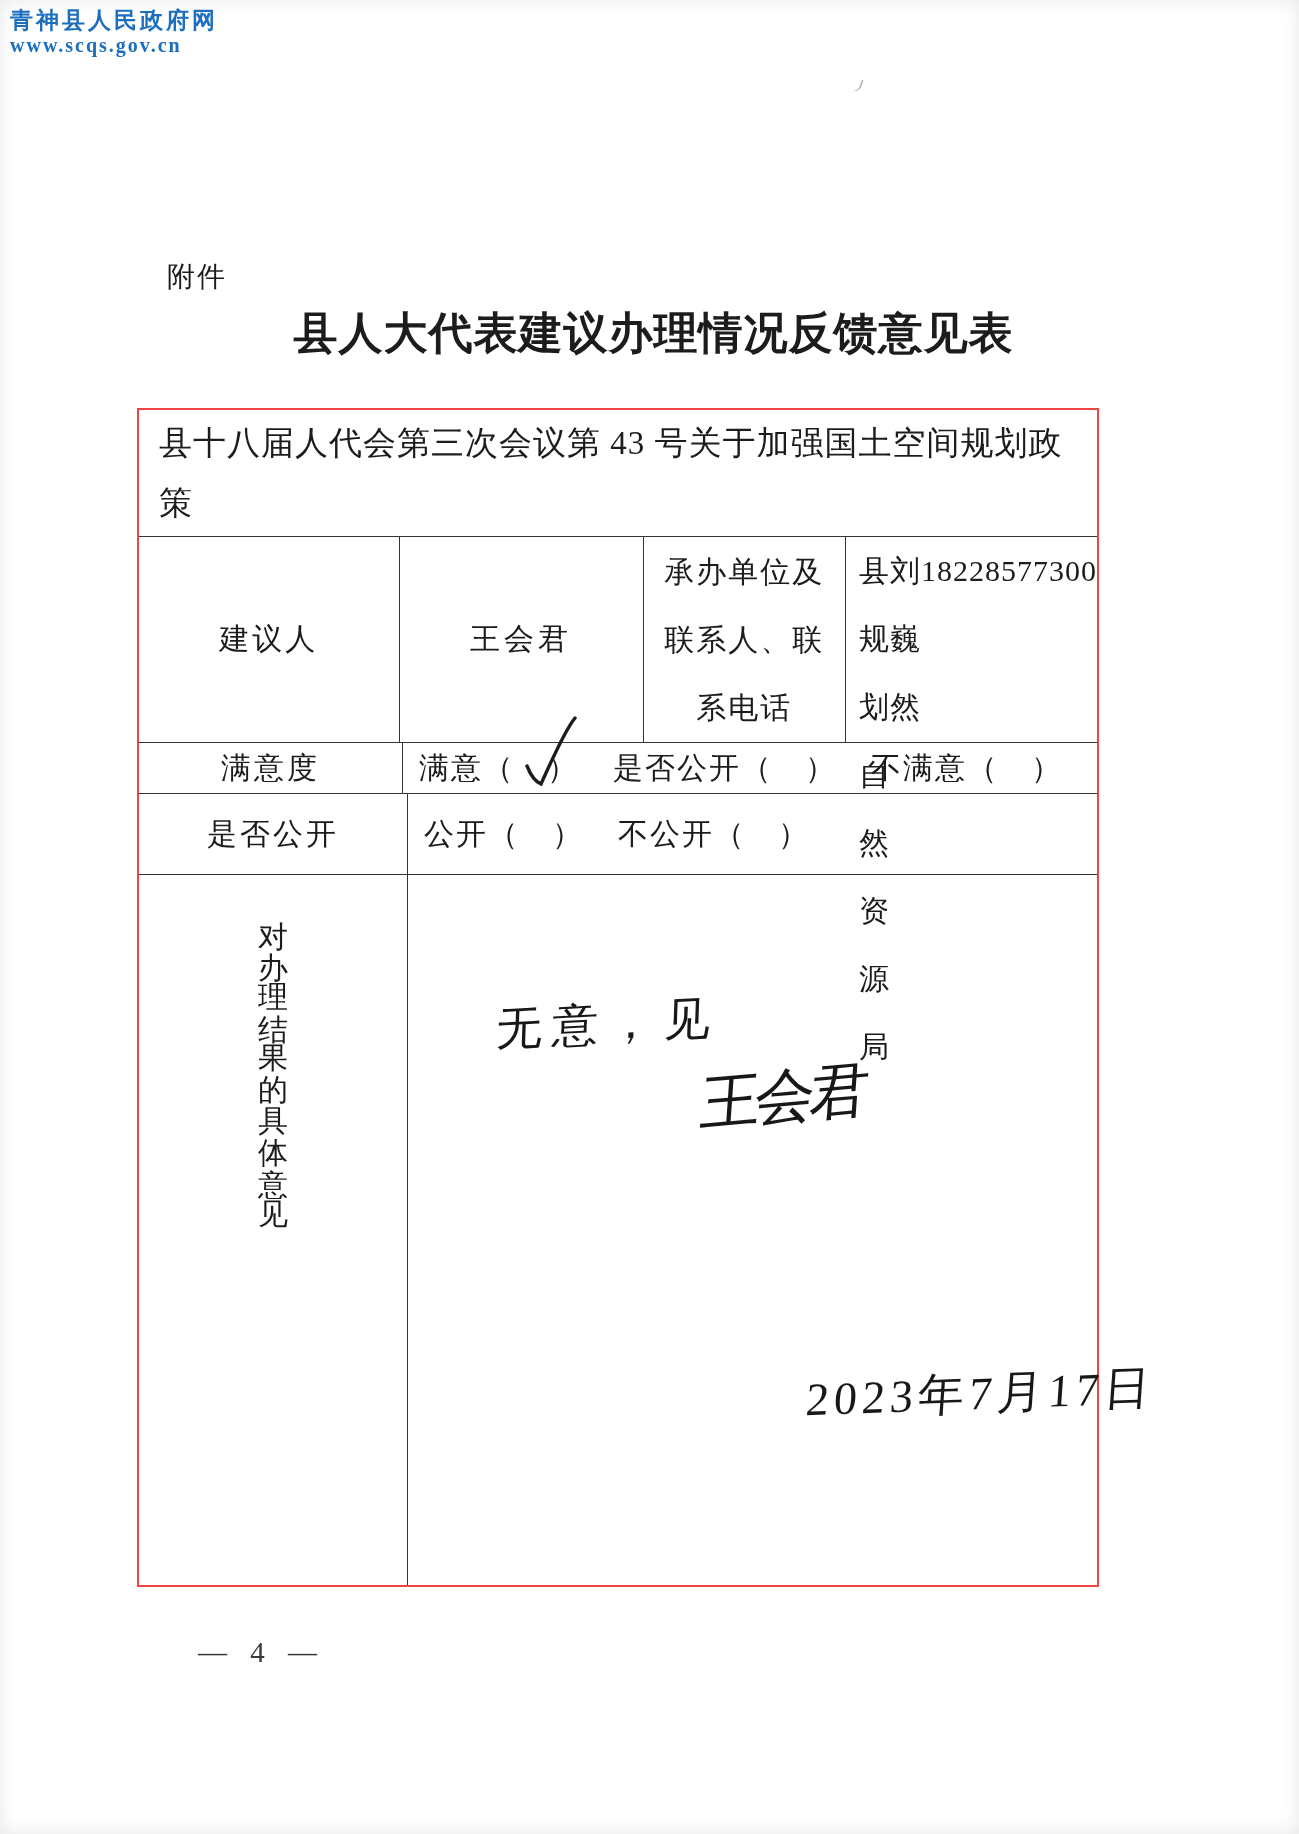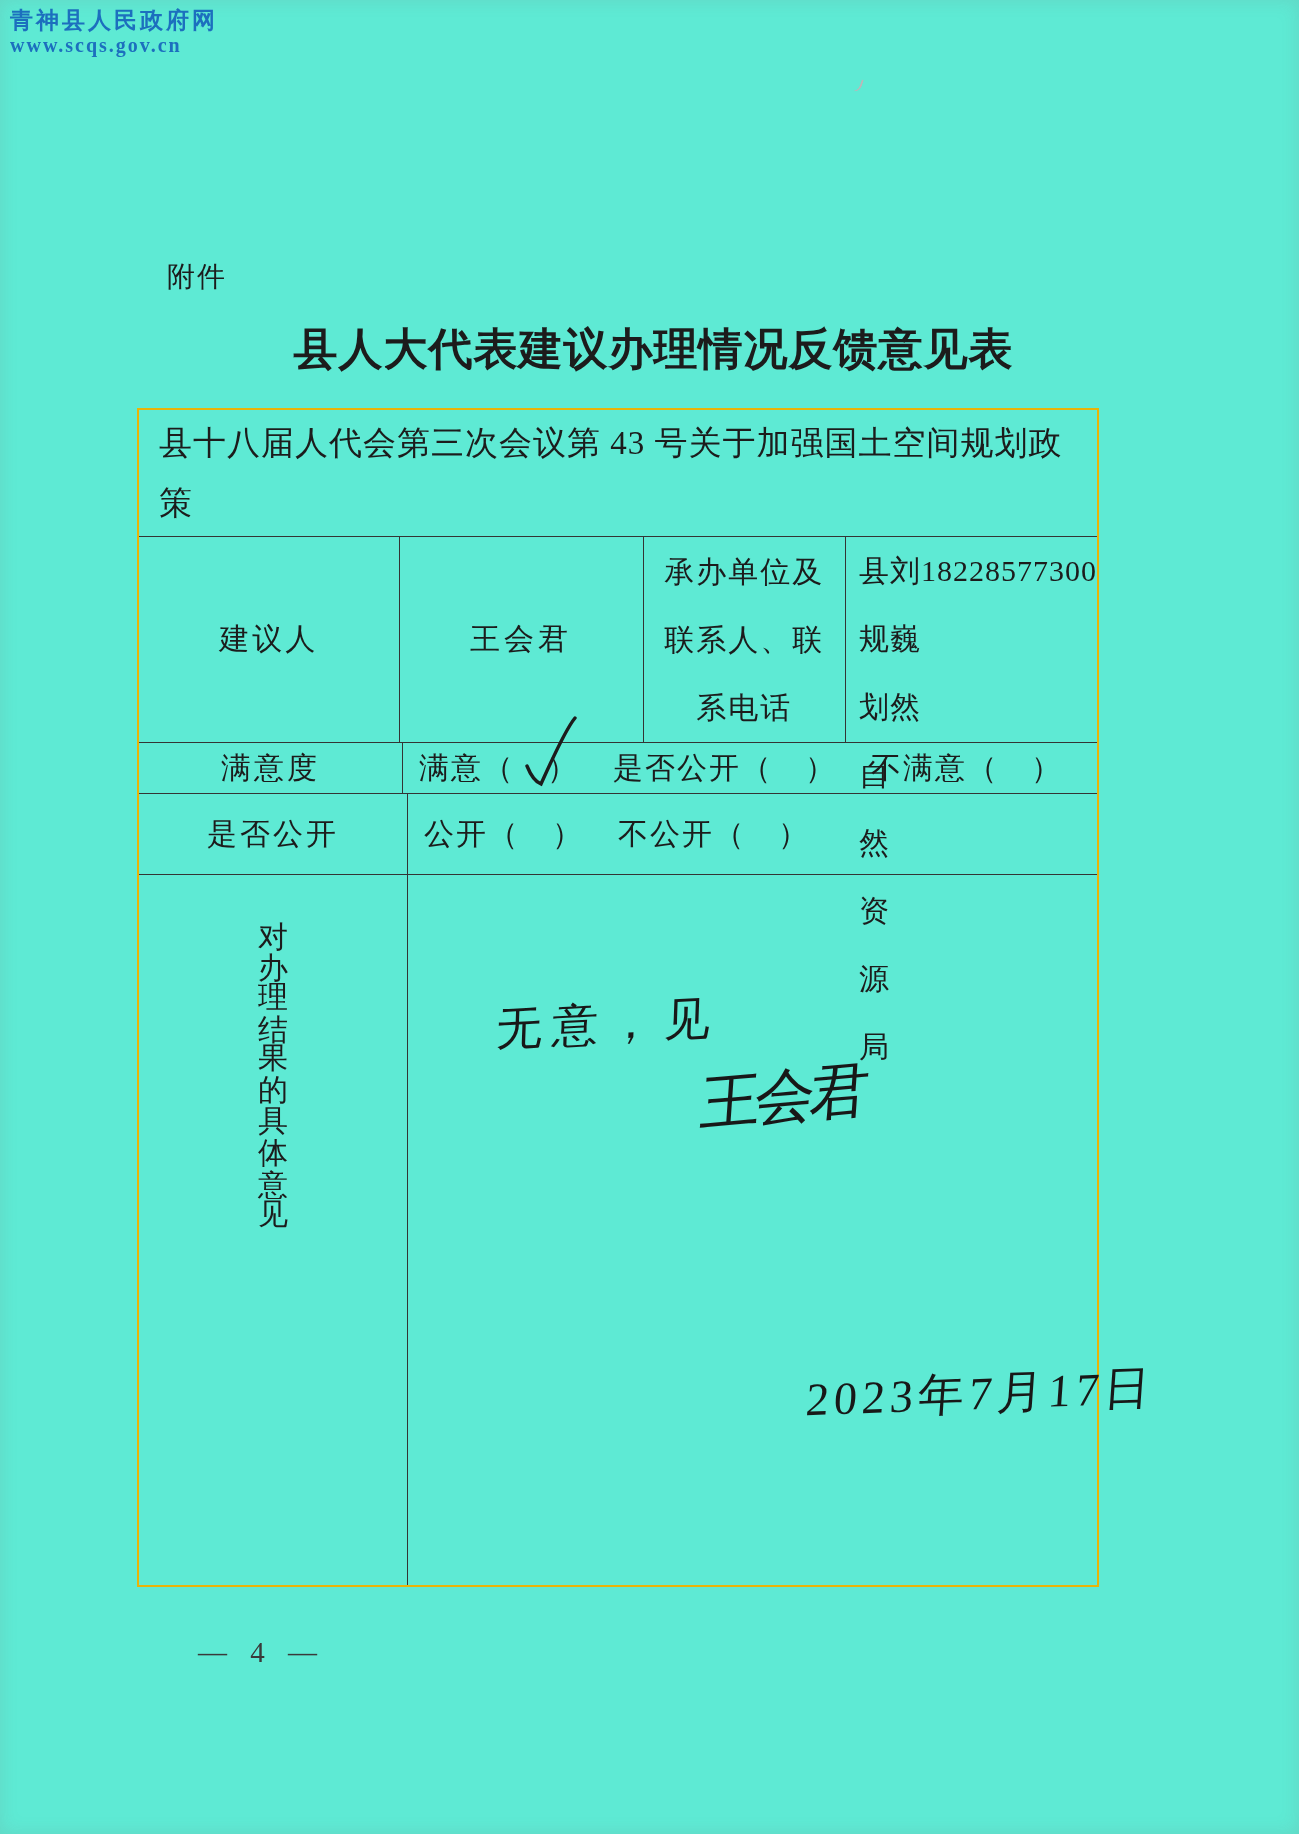--- a/index.html
+++ b/index.html
@@ -1,39 +1,39 @@
 <!DOCTYPE html>
 <html><head>
 <meta charset="utf-8">
 <style>
   html,body{margin:0;padding:0;background:#e8e8e6;}
   .page{
     position:relative;
     width:1299px;height:1834px;
     margin:0 auto;
-    background:#5eead4;
+    background:#ffffff;
     overflow:hidden;
     font-family:"Liberation Serif","DejaVu Serif",serif;
     color:#1c1c1c;
     box-shadow:inset 0 0 18px rgba(120,120,120,.18);
   }
   
   .watermark{position:absolute;left:10px;top:8px;color:#1c6fbe;line-height:1.15;}
   .watermark .wm1{font-size:23px;font-weight:bold;letter-spacing:3px;}
   .watermark .wm2{font-size:20px;font-weight:bold;letter-spacing:2px;}
   
   .attach{position:absolute;left:167px;top:258px;font-size:28px;letter-spacing:2px;}
   .doc-title{
-    position:absolute;left:137px;top:320px;width:1033px;
+    position:absolute;left:137px;top:304px;width:1033px;
     text-align:center;font-size:44px;font-weight:bold;letter-spacing:1px;
   }
   
   .ftable{
     position:absolute;left:137px;top:408px;width:962px;height:1179px;
-    border:2px solid #eab308;box-sizing:border-box;
+    border:2px solid #ef4444;box-sizing:border-box;
     display:flex;flex-direction:column;font-size:30px;
   }
   .trow{display:flex;border-bottom:1px solid #343434;box-sizing:border-box;}
   .trow:last-child{border-bottom:none;}
   .tcell{box-sizing:border-box;border-right:1px solid #343434;}
   .tcell:last-child{border-right:none;}
   .r-subject{height:127px;flex-direction:column;justify-content:center;
     padding:0 20px;line-height:60px;font-size:33px;letter-spacing:1px;}
   .r-parties{height:206px;}
   .r-method{height:62px;}

